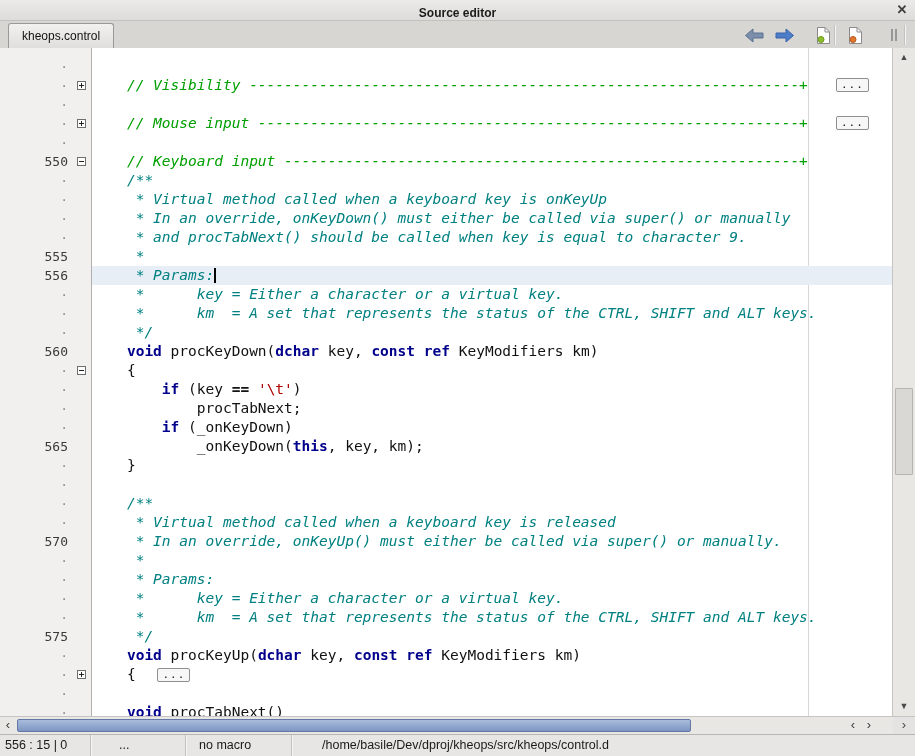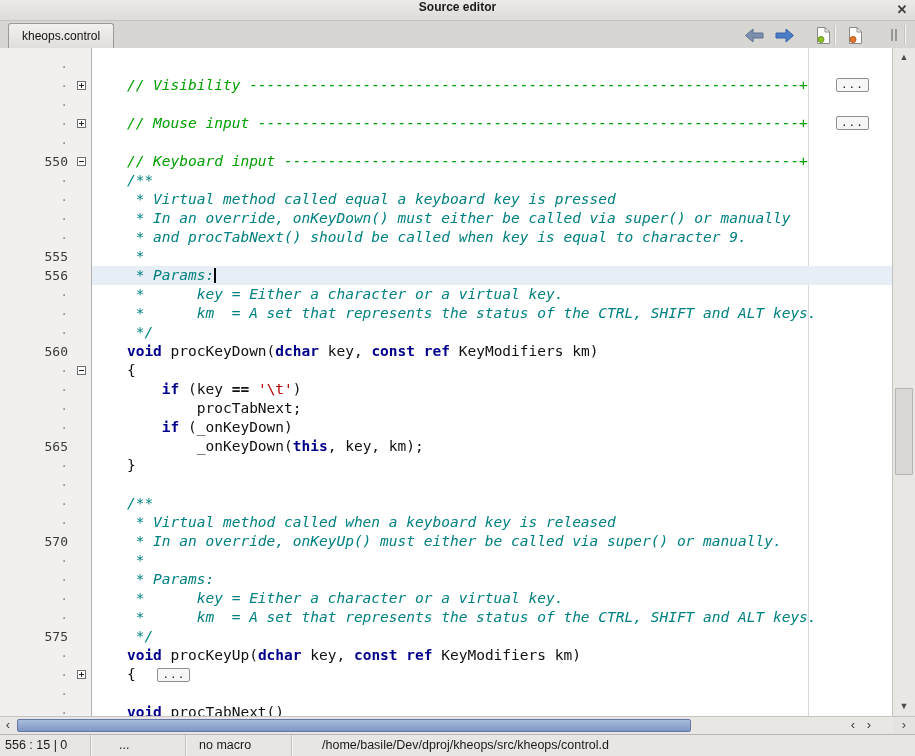--- a/index.html
+++ b/index.html
@@ -3,21 +3,21 @@
 <meta charset="utf-8">
 <style>
   html,body{margin:0;padding:0;}
   body{width:915px;height:756px;overflow:hidden;background:#E4E2E0;
        font-family:"Liberation Sans",sans-serif;position:relative;}
   .win{position:absolute;inset:0;}
 
   
   .titlebar{position:absolute;top:0;left:0;right:0;height:20px;
     background:linear-gradient(#ECEAE8,#DEDCDA);border-bottom:1px solid #C4C2C0;
-    display:flex;align-items:flex-start;justify-content:center;}
+    display:flex;align-items:flex-end;justify-content:center;}
   .title{font-size:12px;font-weight:bold;color:#1b1b1b;}
   .close{position:absolute;right:5px;top:2px;width:16px;height:16px;text-align:center;
     line-height:15px;font-size:13px;font-weight:bold;color:#3d3d3d;cursor:pointer;}
 
   
   .tabbar{position:absolute;top:21px;left:0;right:0;height:27px;background:#D8D6D3;
     border-bottom:1px solid #ABA9A7;}
   .tab{position:absolute;left:8px;bottom:0;height:24px;padding:0 13px;
     background:linear-gradient(#F3F1EF,#E0DEDB);border:1px solid #9B9997;border-bottom:none;
     border-radius:3px 3px 0 0;font-size:12px;line-height:24px;color:#111;}
@@ -164,21 +164,21 @@
           <div class="gut">550</div>
           <span class="fold"></span>
           <div class="txt"><span class="tk-c" style="color: rgb(0, 160, 0);">    // Keyboard input -----------------------------------------------------------+</span></div>
         </div>
         <div class="line">
           <div class="gut dim">·</div>
           <div class="txt"><span class="tk-d" style="color: rgb(0, 128, 128);">    /**</span></div>
         </div>
         <div class="line">
           <div class="gut dim">·</div>
-          <div class="txt"><span class="tk-d" style="color: rgb(0, 128, 128);">     * Virtual method called equal a keyboard key is pressed</span></div>
+          <div class="txt"><span class="tk-d" style="color: rgb(0, 128, 128);">     * Virtual method called when a keyboard key is onKeyUp</span></div>
         </div>
         <div class="line">
           <div class="gut dim">·</div>
           <div class="txt"><span class="tk-d" style="color: rgb(0, 128, 128);">     * In an override, onKeyDown() must either be called via super() or manually</span></div>
         </div>
         <div class="line">
           <div class="gut dim">·</div>
           <div class="txt"><span class="tk-d" style="color: rgb(0, 128, 128);">     * and procTabNext() should be called when key is equal to character 9.</span></div>
         </div>
         <div class="line">

